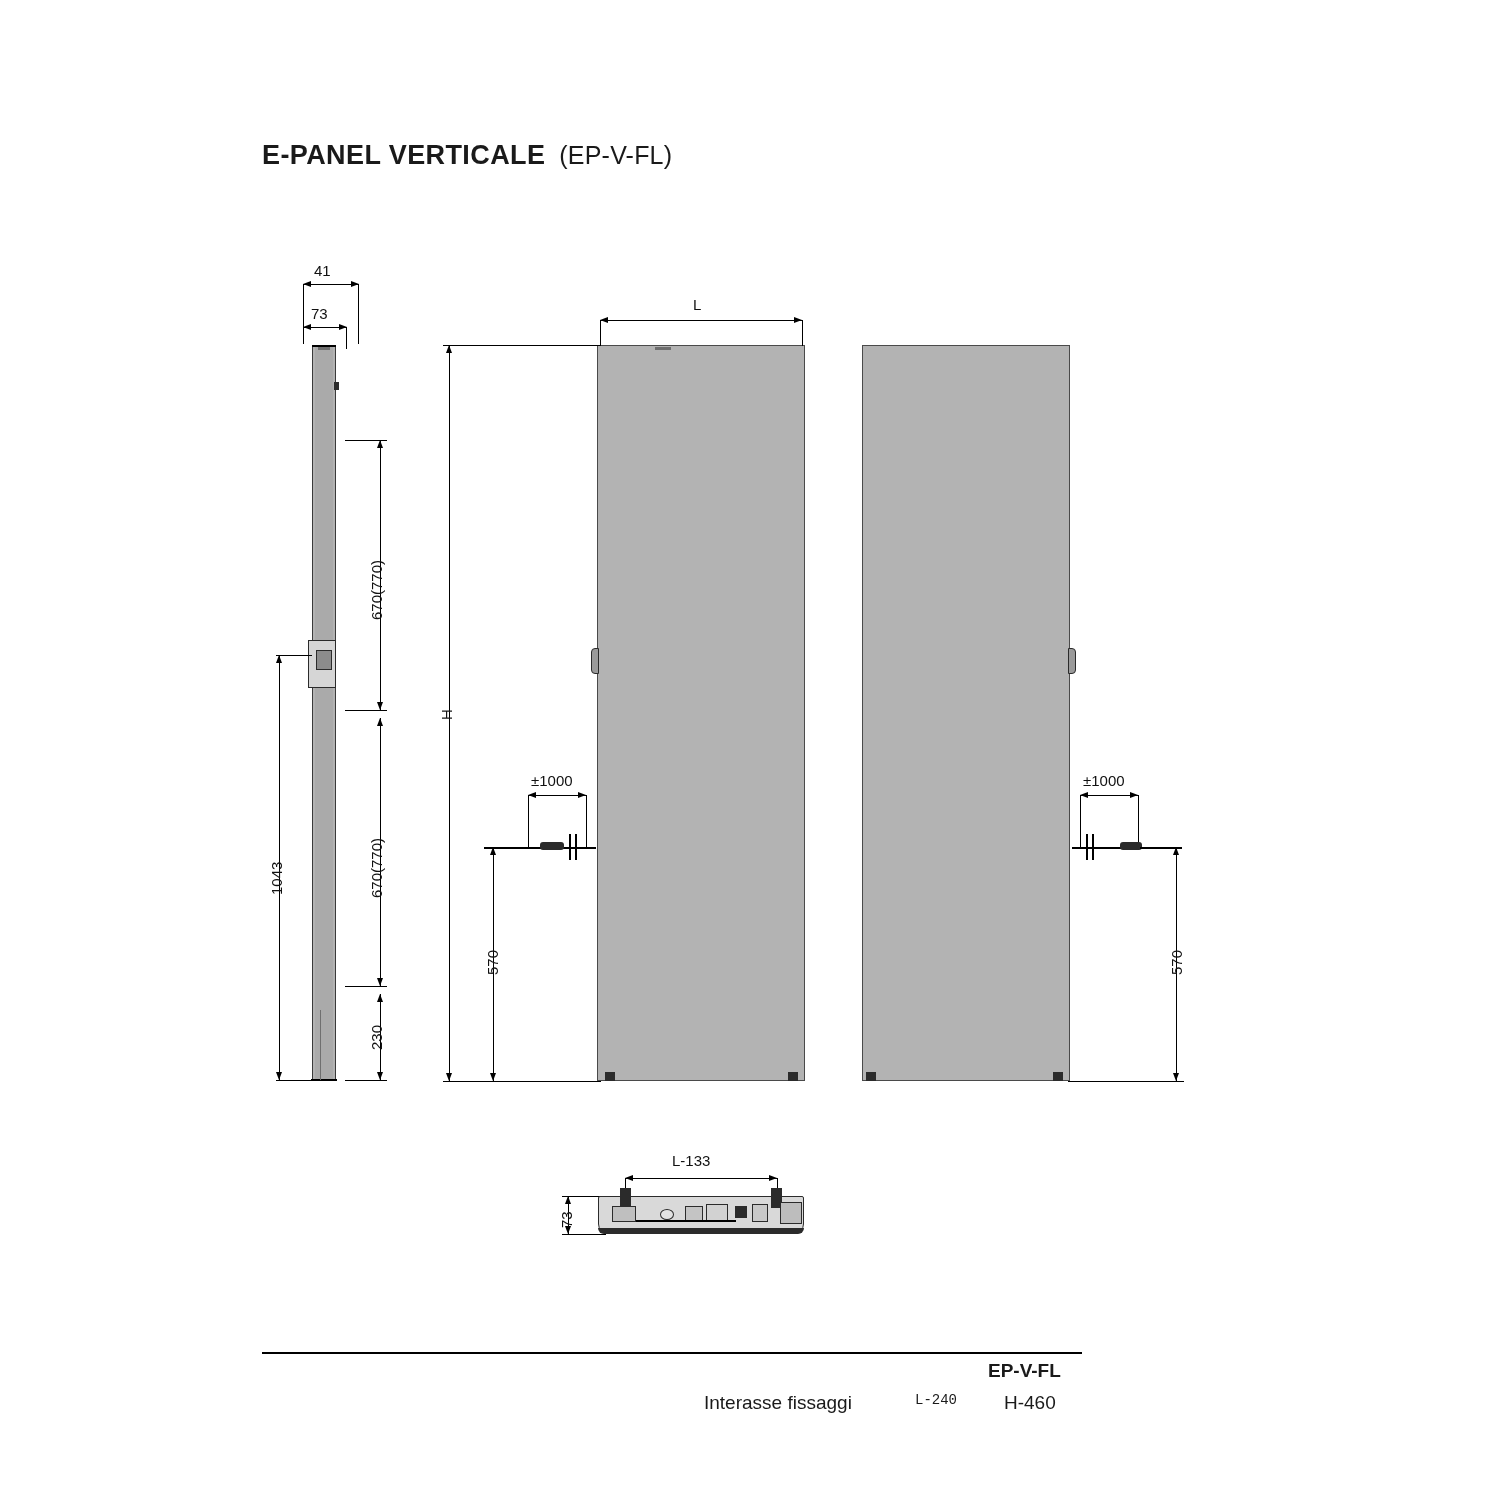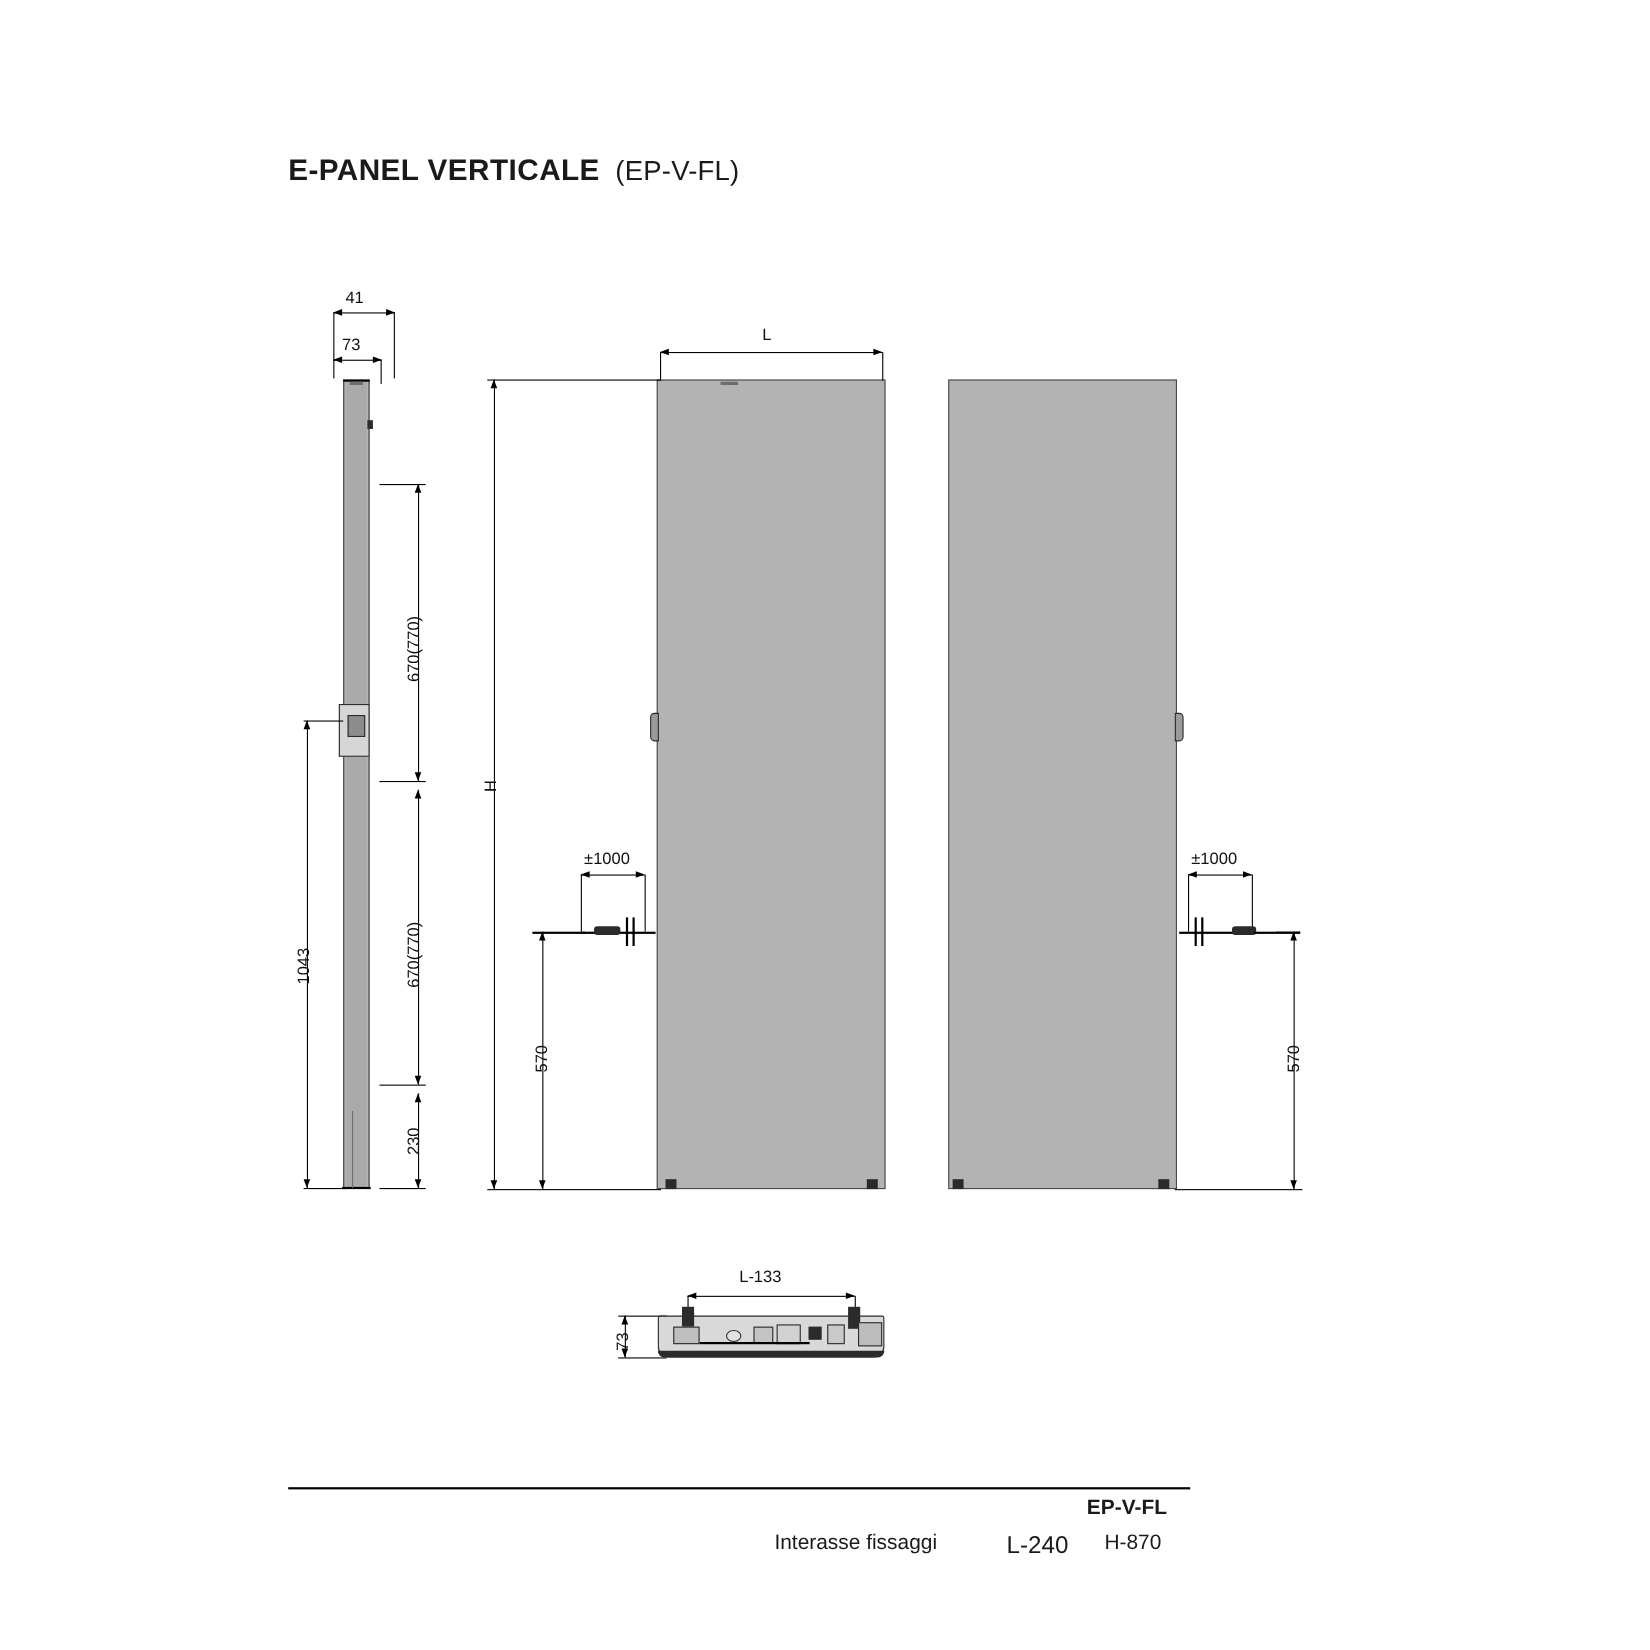--- a/index.html
+++ b/index.html
@@ -96,22 +96,23 @@
     position: absolute;
     left: 442px;
     top: 40px;
     font-size: 19px;
     white-space: nowrap;
   }
   #footer .f-l {
     position: absolute;
     left: 653px;
     top: 40px;
-    font-size: 22px;
-    white-space: nowrap;
+    font-size: 14px;
+    white-space: nowrap;
+    font-family: Liberation Mono, monospace;
   }
   #footer .f-h {
     position: absolute;
     left: 742px;
     top: 40px;
     font-size: 19px;
     white-space: nowrap;
   }
 
   
@@ -305,14 +306,14 @@
   <div class="detail-part" style="left:752px; top:1204px; width:16px; height:18px; background:#c9c9c9;"></div>
   <div class="detail-part" style="left:780px; top:1202px; width:22px; height:22px; background:#bdbdbd;"></div>
   <div class="dl hl" style="left:636px; top:1220px; width:100px; height:2px;"></div>
 </div>
 
 <div id="footer">
   <div class="rule"></div>
   <div class="f-code">EP-V-FL</div>
   <div class="f-label">Interasse fissaggi</div>
   <div class="f-l">L-240</div>
-  <div class="f-h">H-870</div>
+  <div class="f-h">H-460</div>
 </div>
 
 </body></html>

